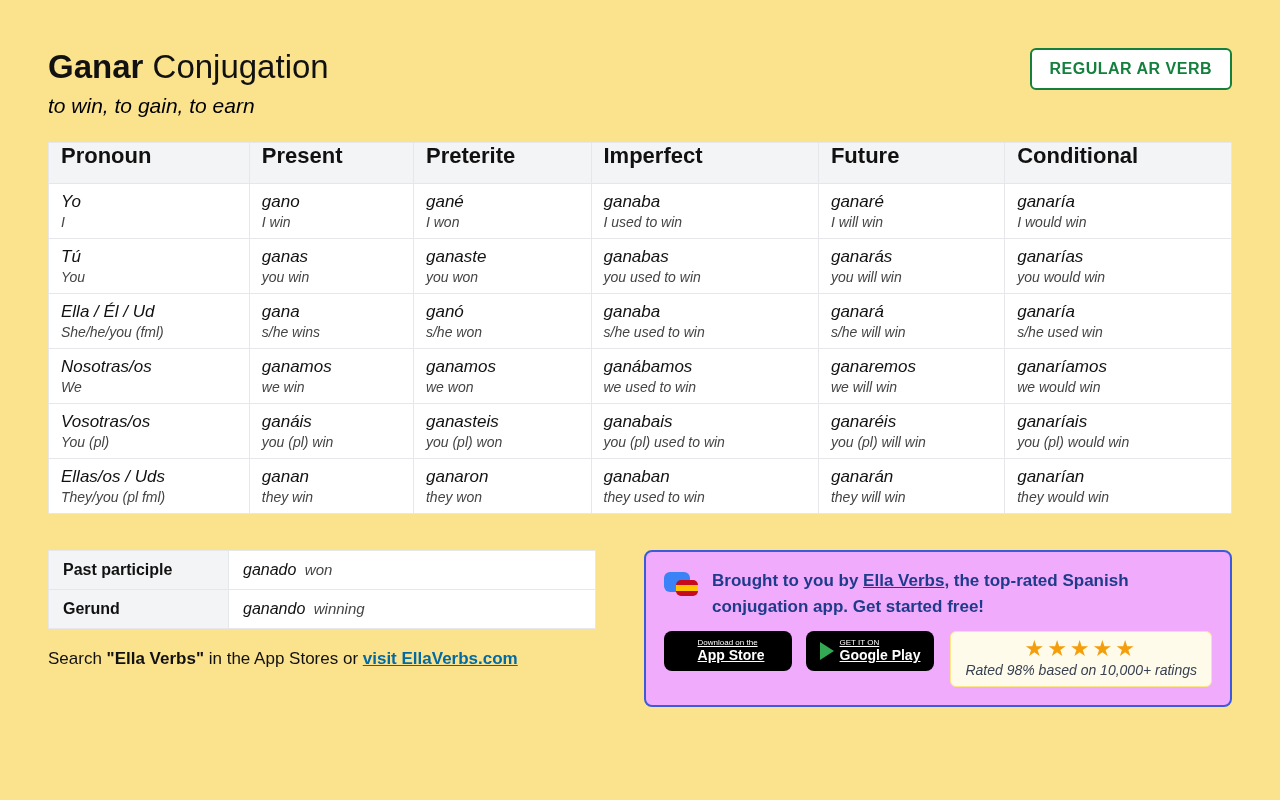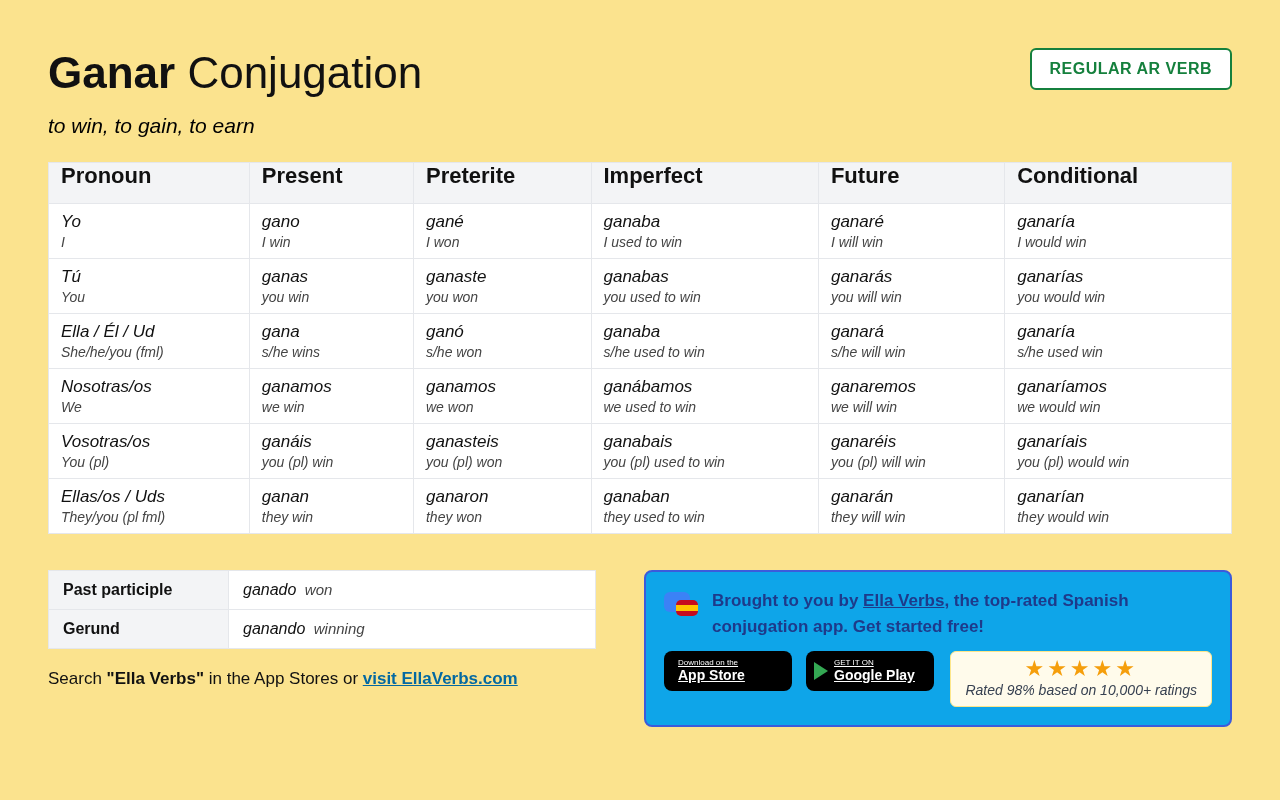--- a/index.html
+++ b/index.html
@@ -11,23 +11,23 @@
     padding: 48px;
     color: #111;
   }
   .header-row {
     display: flex;
     justify-content: space-between;
     align-items: flex-start;
     margin-bottom: 24px;
   }
   .title-block h1 {
-    font-size: 44px;
+    font-size: 33px;
     font-weight: 400;
-    margin-bottom: 16px;
+    margin-bottom: 8px;
   }
   .title-block h1 .verb {
     font-weight: 800;
   }
   .title-block .subtitle {
     font-style: italic;
     font-size: 21px;
     color: #000000;
   }
   .badge {
@@ -88,21 +88,21 @@
   }
   table.part td .main { font-size:16px;}
   table.part td .sub { display:inline; margin-left:4px; font-size:15px;}
   .search-line { font-size: 17px; }
   .search-line .bold { font-weight:700; }
   .search-line a { color:#0369a1; text-decoration: underline; font-weight:700;}
   .promo {
     flex: 1;
     border: 2px solid #3b5bdb;
     border-radius: 8px;
-    background: #0ea5e9;
+    background: #f0abfc;
     padding: 16px 18px 18px 18px;
   }
   .promo-top {
     display:flex;
     gap:12px;
     color:#1e3a8a;
     font-weight:700;
     font-size:17px;
     line-height:1.5;
     margin-bottom:12px;
@@ -122,21 +122,21 @@
     border-radius:5px; top:12px; left:12px;
   }
   .promo-bottom {
     display:flex;
     gap:14px;
     align-items:stretch;
   }
   .store-badge {
     background:#000; color:#fff; border-radius:8px;
     width:128px; height:40px;
-    display:flex; align-items:center; 
+    display:flex; align-items:center; justify-content:center;
     gap:6px;
     padding: 0 8px;
   }
   .store-badge .icon { font-size:20px; line-height:1; }
   .store-badge .txt { display:flex; flex-direction:column; line-height:1.05;}
   .store-badge .small { font-size:8px; }
   .store-badge .big { font-size:14px; font-weight:600;}
   .gplay-tri {
     width:0; height:0;
     border-top:9px solid transparent;

